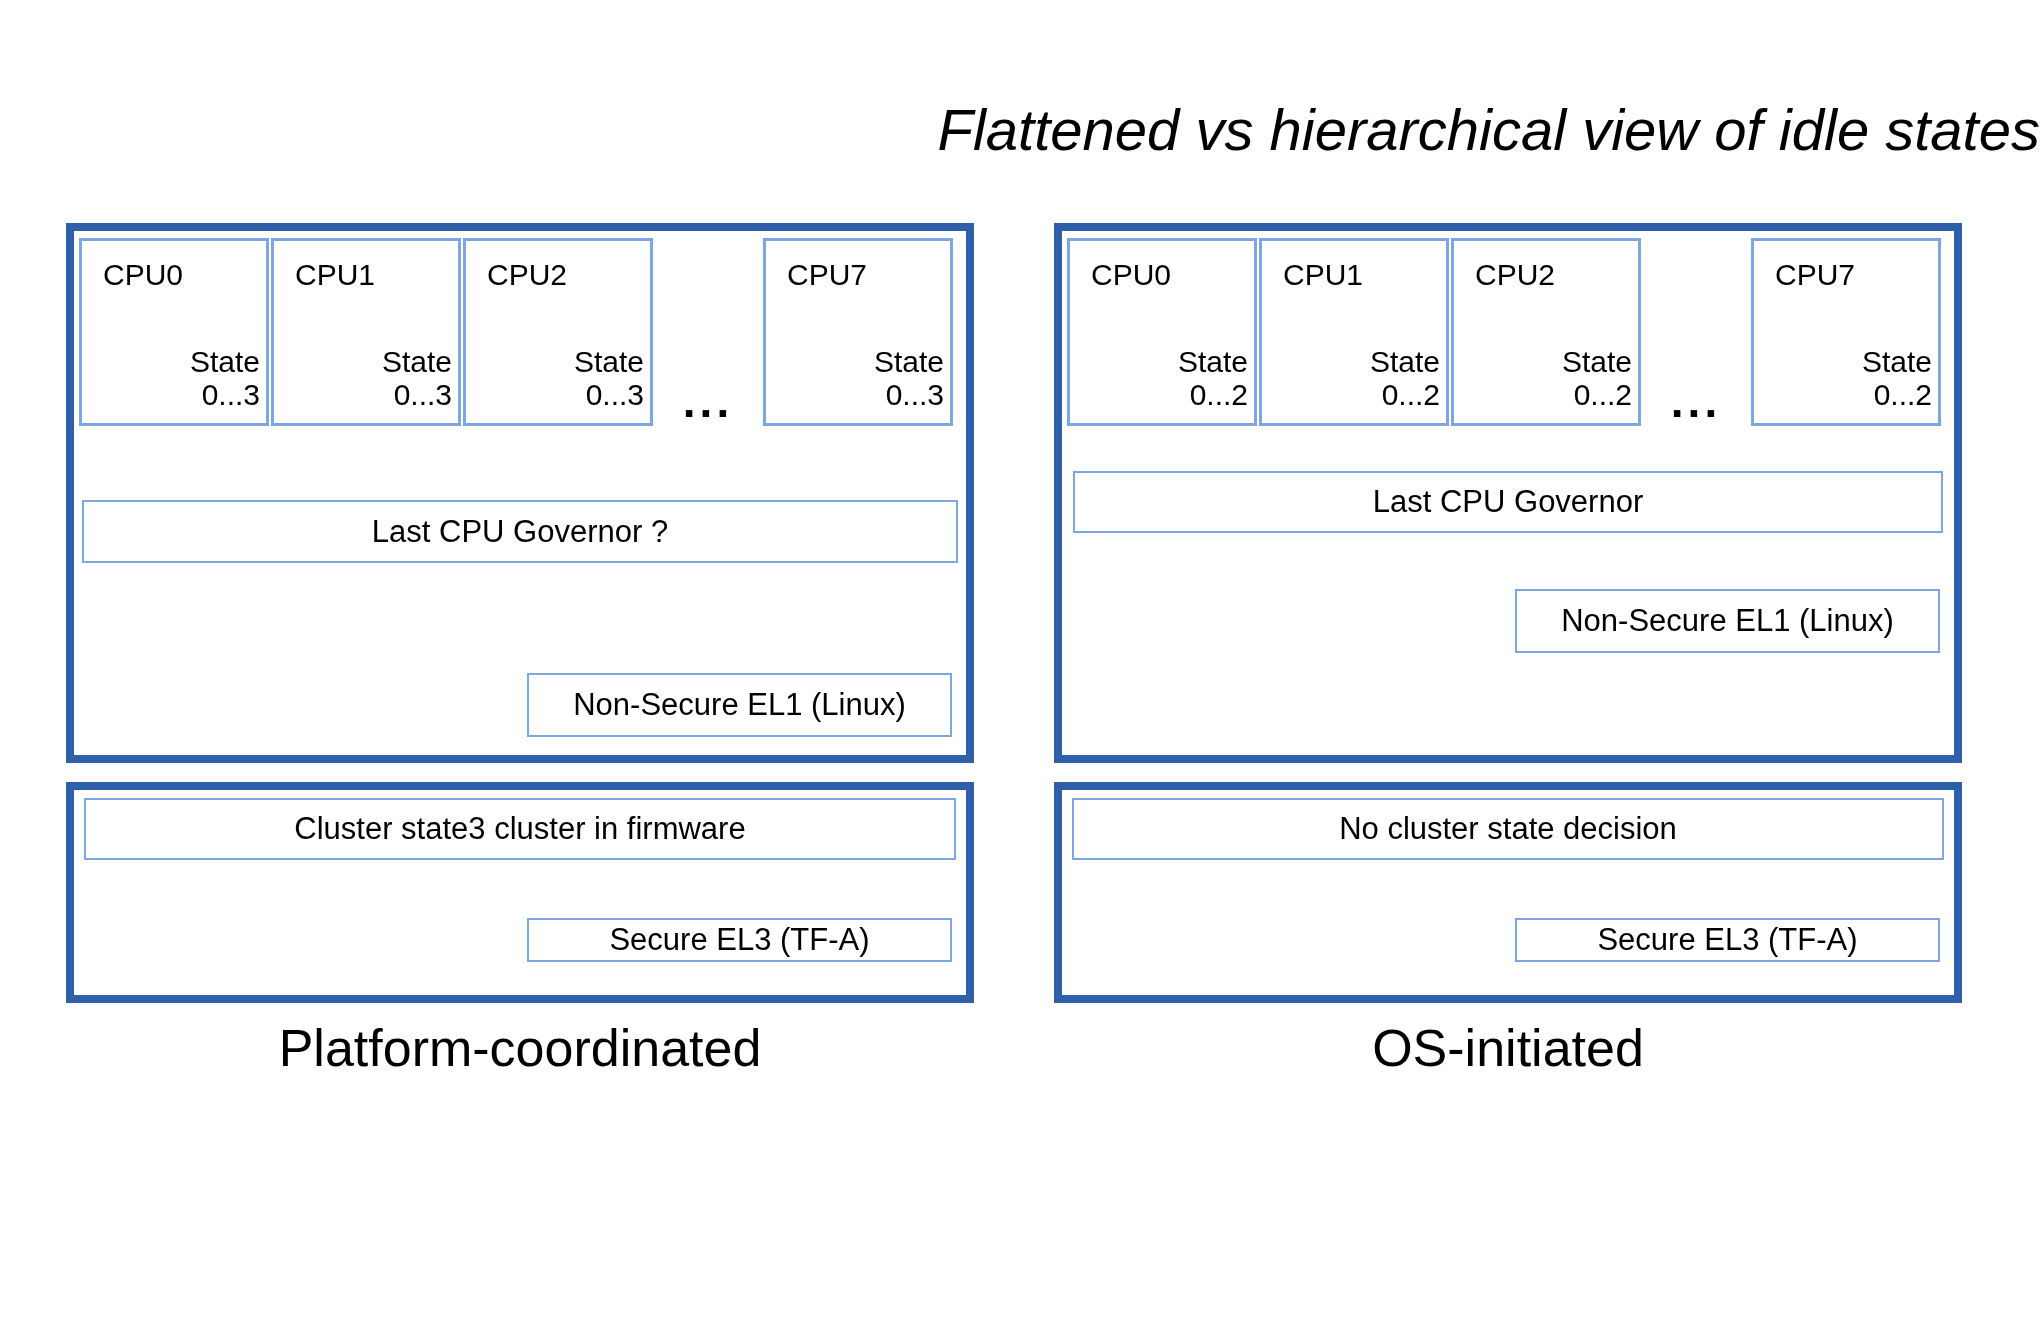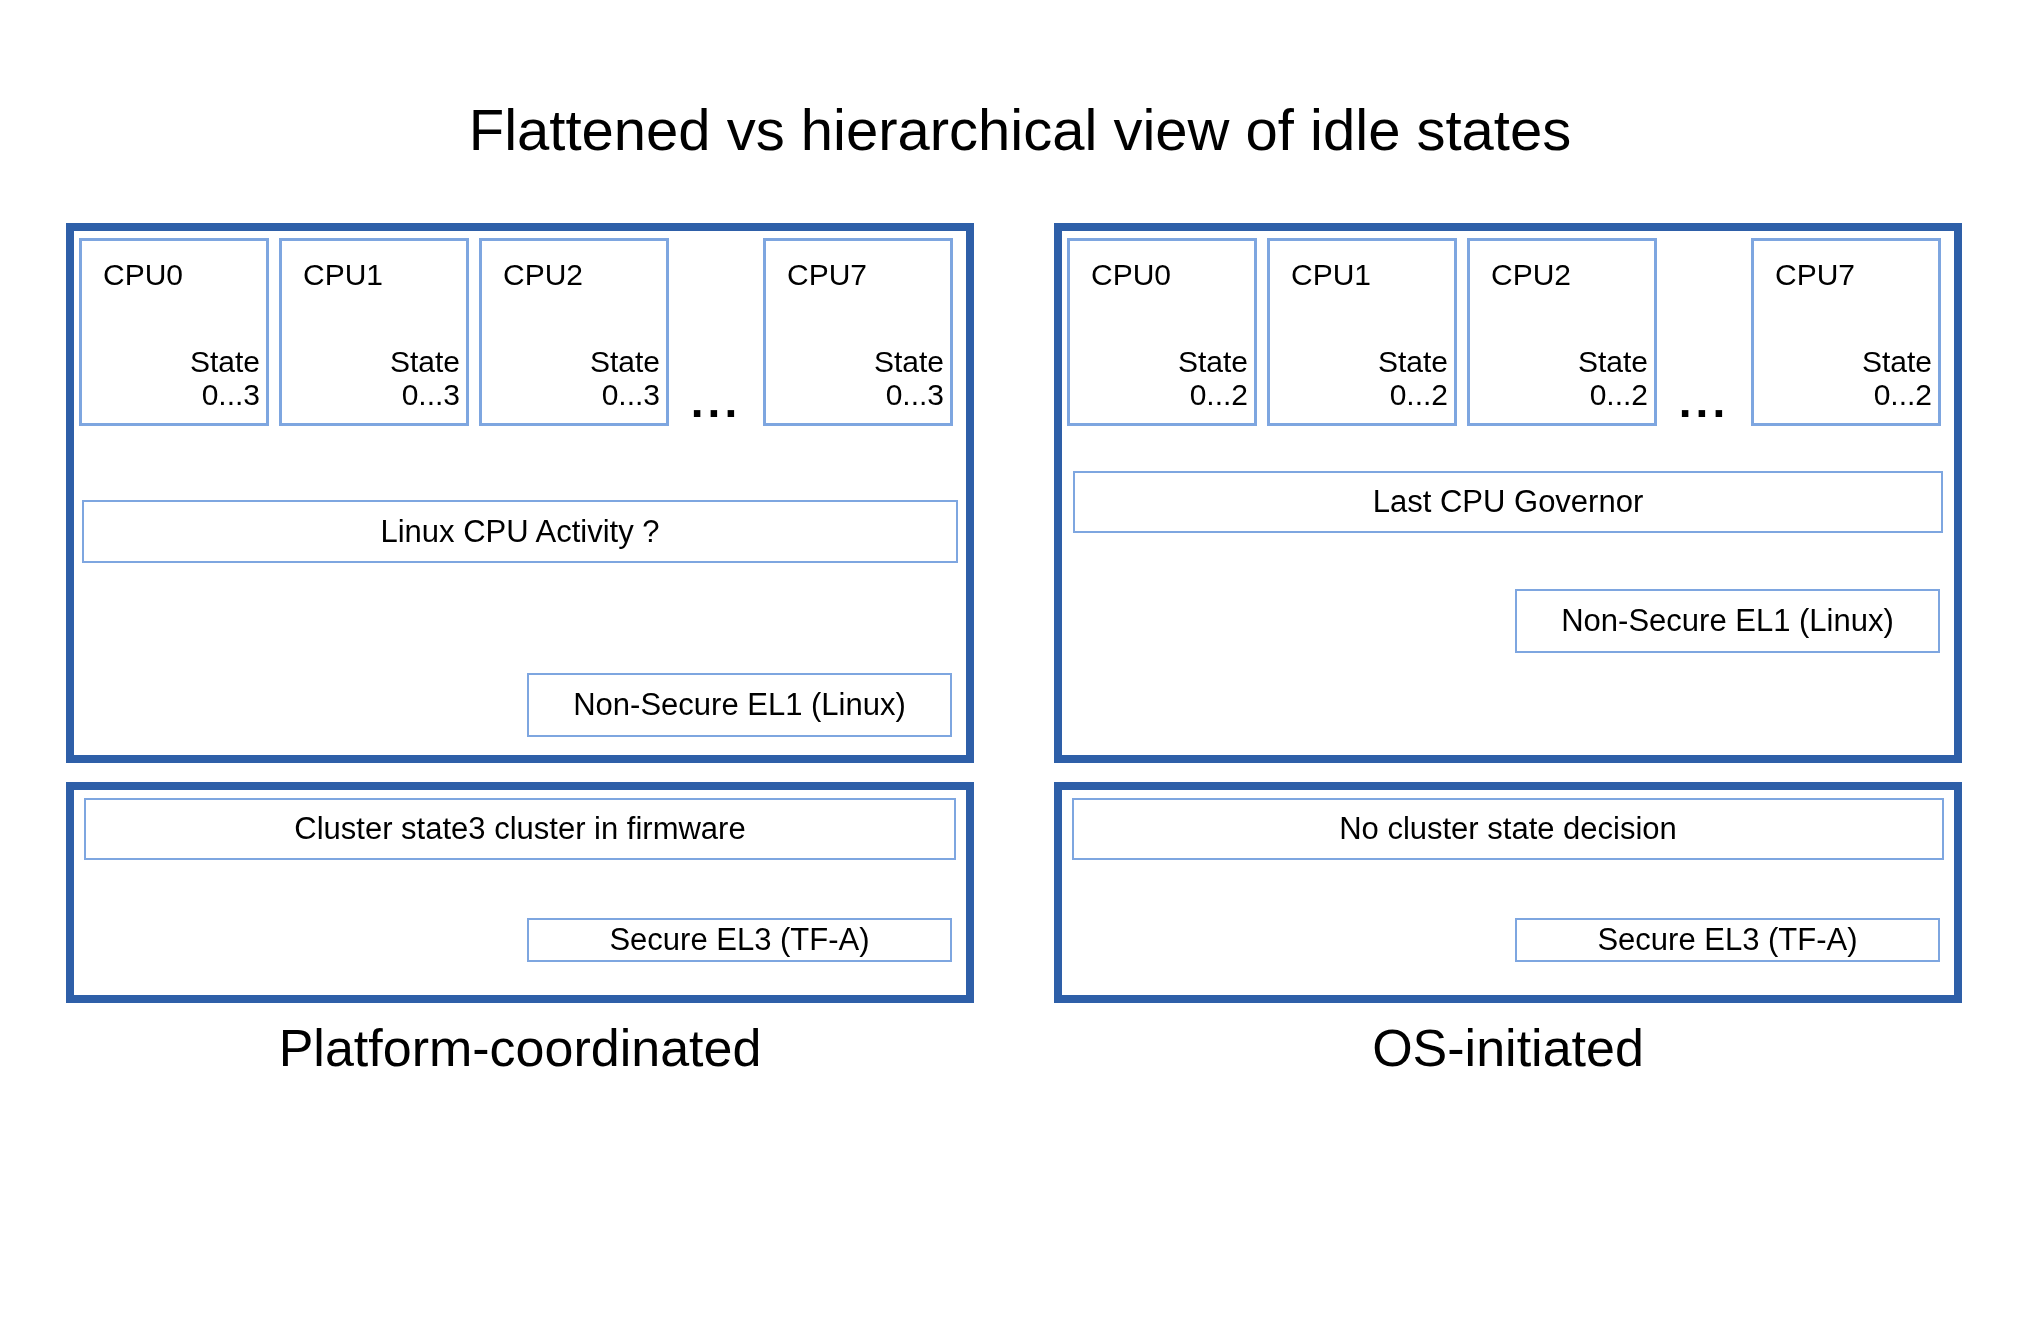--- a/index.html
+++ b/index.html
@@ -10,39 +10,40 @@
     background: var(--background, #ffffff);
     font-family: "Liberation Sans", sans-serif;
     color: var(--text, #000000);
     overflow: hidden;
   }
   .title {
     position: absolute;
     top: 96px;
     left: 0;
     width: 100%;
-    text-align: center;
+    text-align: right;
     font-size: 58px;
     letter-spacing: 0;
+    font-style: italic;
   }
   .panel {
     position: absolute;
     box-sizing: border-box;
     border: 8px solid var(--outer-border, #2e5fa8);
     background: #fff;
   }
   #panel-left-top    { left: 66px;   top: 223px; width: 908px; height: 540px; }
   #panel-right-top   { left: 1054px; top: 223px; width: 908px; height: 540px; }
   #panel-left-bottom { left: 66px;   top: 782px; width: 908px; height: 221px; }
   #panel-right-bottom{ left: 1054px; top: 782px; width: 908px; height: 221px; }
 
   .cpu-row {
     display: flex;
     margin: 7px 13px 0 5px;
-    gap: 10px;
+    gap: 2px;
   }
   .cpu-box {
     box-sizing: border-box;
     width: 190px;
     height: 188px;
     border: 3px solid var(--inner-border, #7ea6e0);
     padding: 17px 6px 12px 21px;
     display: flex;
     flex-direction: column;
     font-size: 30px;
@@ -130,21 +131,21 @@
       </div>
       <div class="dots">...</div>
       <div class="cpu-box">
         <div class="cpu-name">CPU7</div>
         <div class="cpu-state">
           <div>State</div>
           <div>0...3</div>
         </div>
       </div>
     </div>
-    <div class="wide-box activity-left">Linux CPU Activity ?</div>
+    <div class="wide-box activity-left">Last CPU Governor ?</div>
     <div class="corner-box el1-left">Non-Secure EL1 (Linux)</div>
   </div>
 
   <div class="panel" id="panel-right-top">
     <div class="cpu-row">
       <div class="cpu-box">
         <div class="cpu-name">CPU0</div>
         <div class="cpu-state">
           <div>State</div>
           <div>0...2</div>

